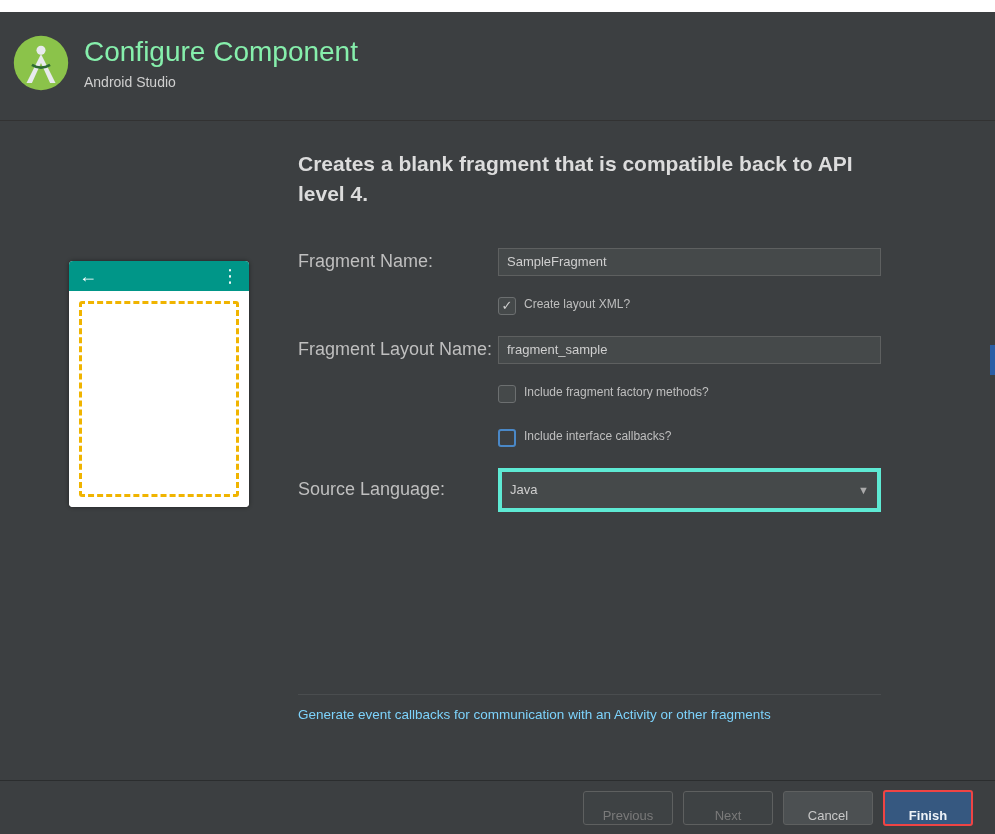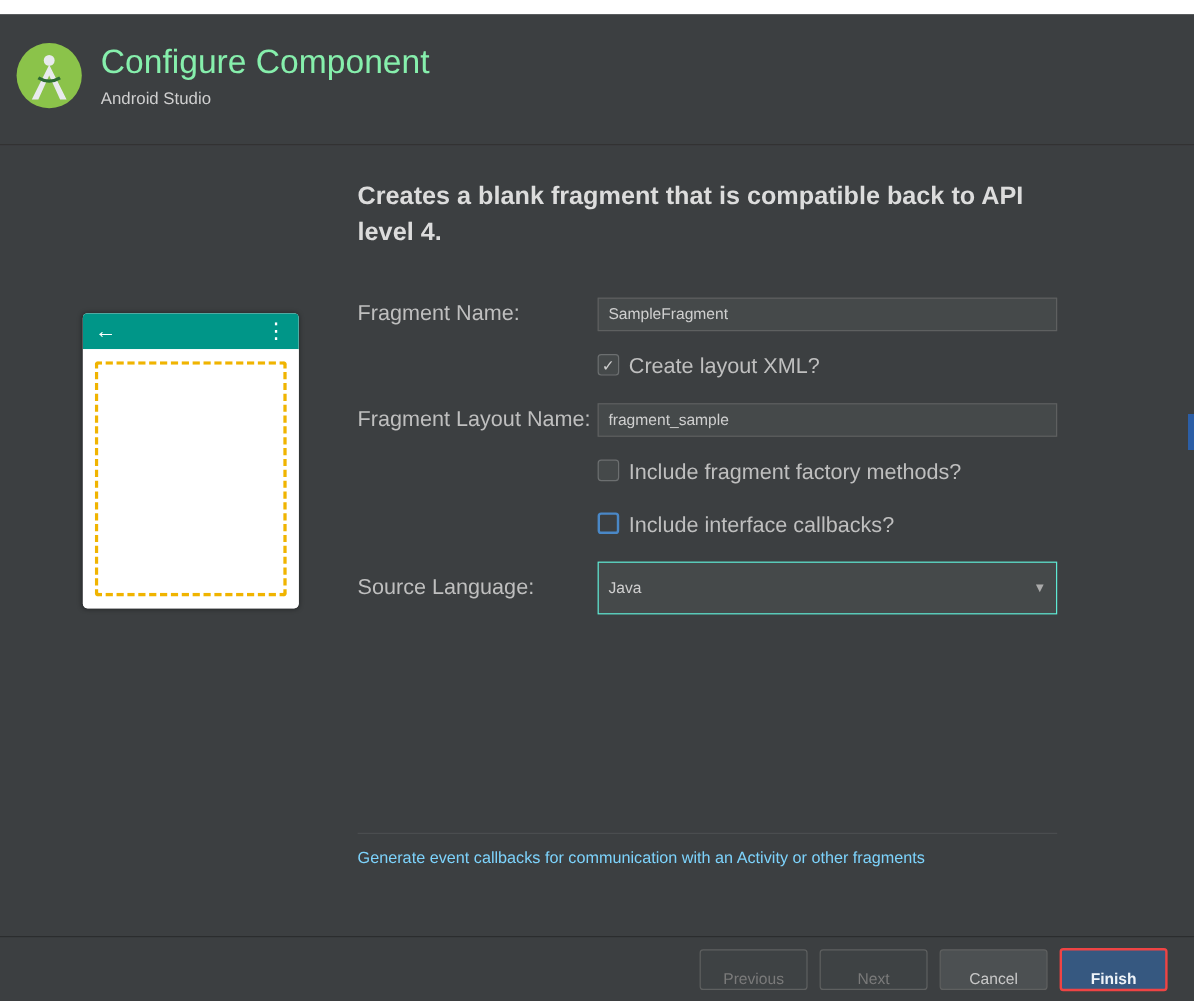--- a/index.html
+++ b/index.html
@@ -123,28 +123,28 @@
     color: #cfcfcf;
   }
   .checkbox.checked::after {
     content: "✓";
   }
   .checkbox.focused {
     border: 2px solid #4a88c7;
     background: transparent;
   }
   .check-label {
-    font-size: 18px;
+    font-size: 12px;
     color: #bfbfbf;
   }
   .select {
     width: 100%;
     height: 44px;
     background: #45494a;
-    border: 1px solid #5eead4;
+    border: 4px solid #5eead4;
     color: #cfcfcf;
     padding: 16px 8px;
     font-size: 13px;
     display: flex;
     align-items: center;
     justify-content: space-between;
     cursor: pointer;
   }
   .select .caret {
     font-size: 11px;

